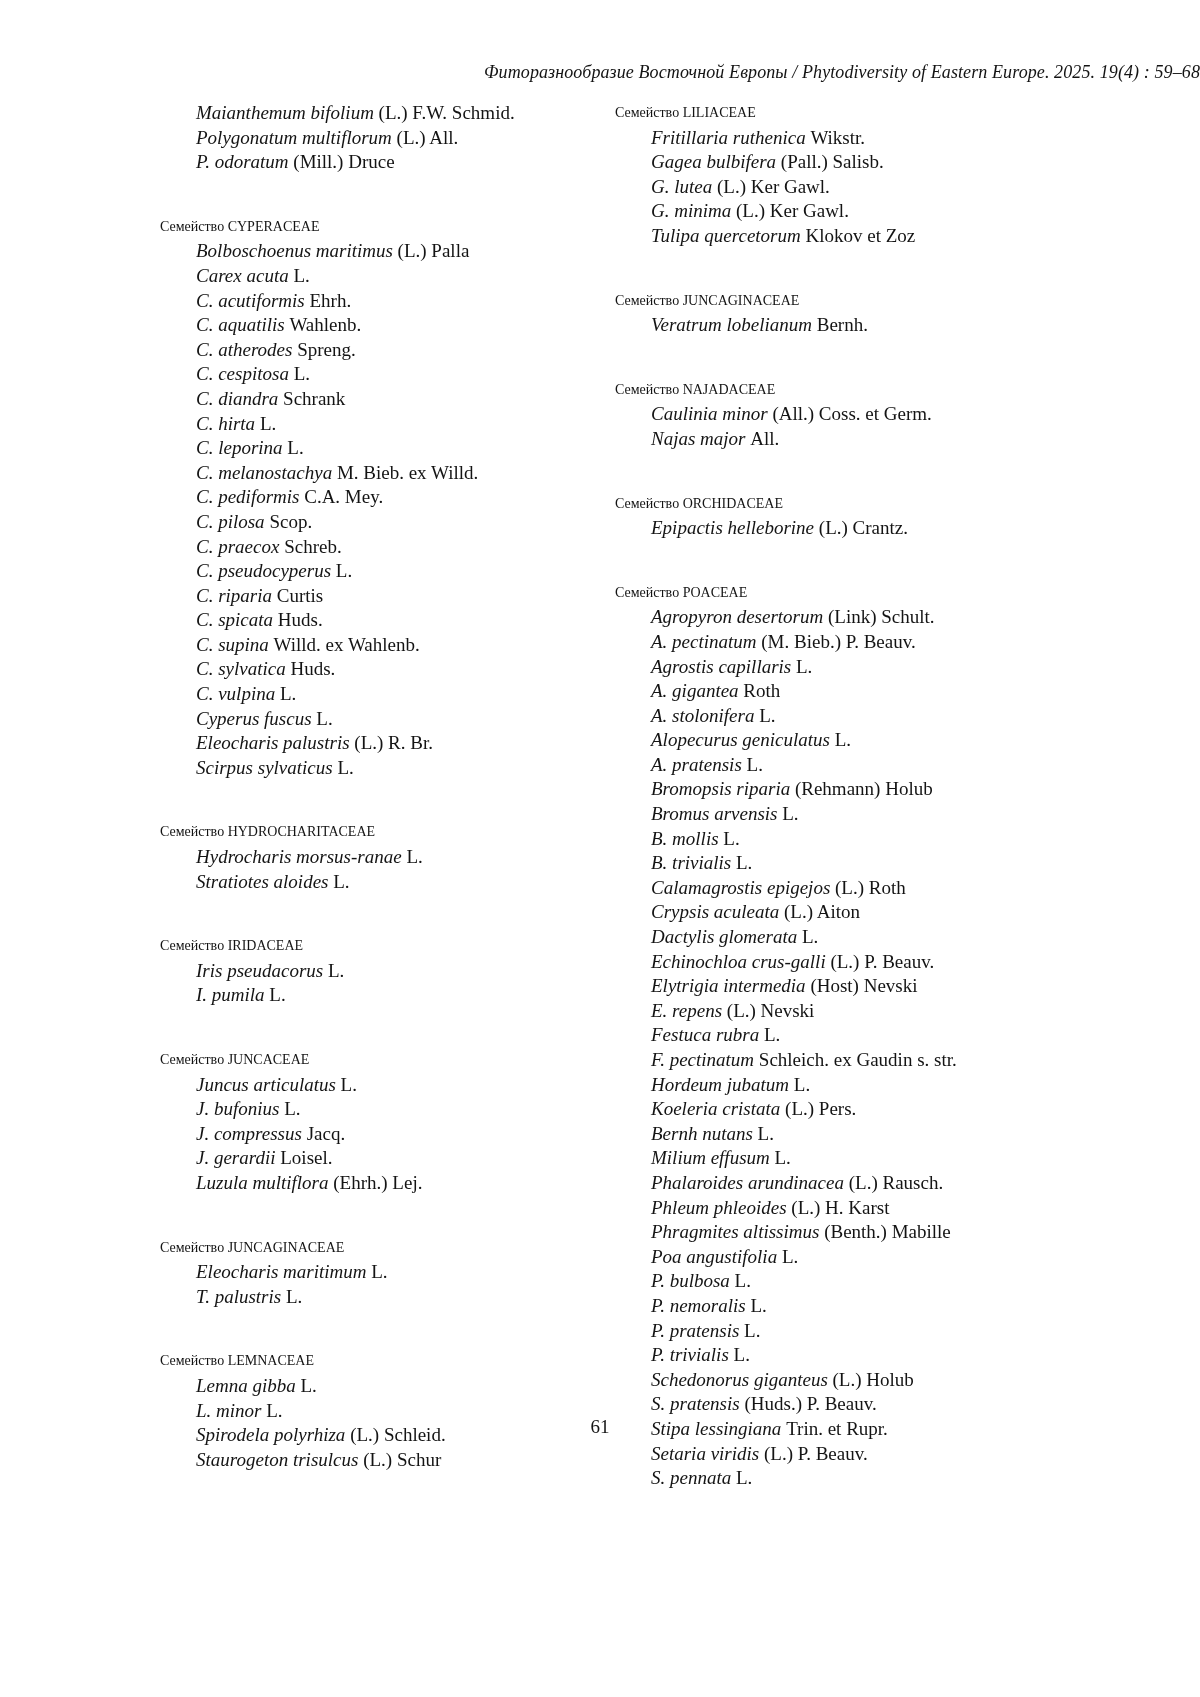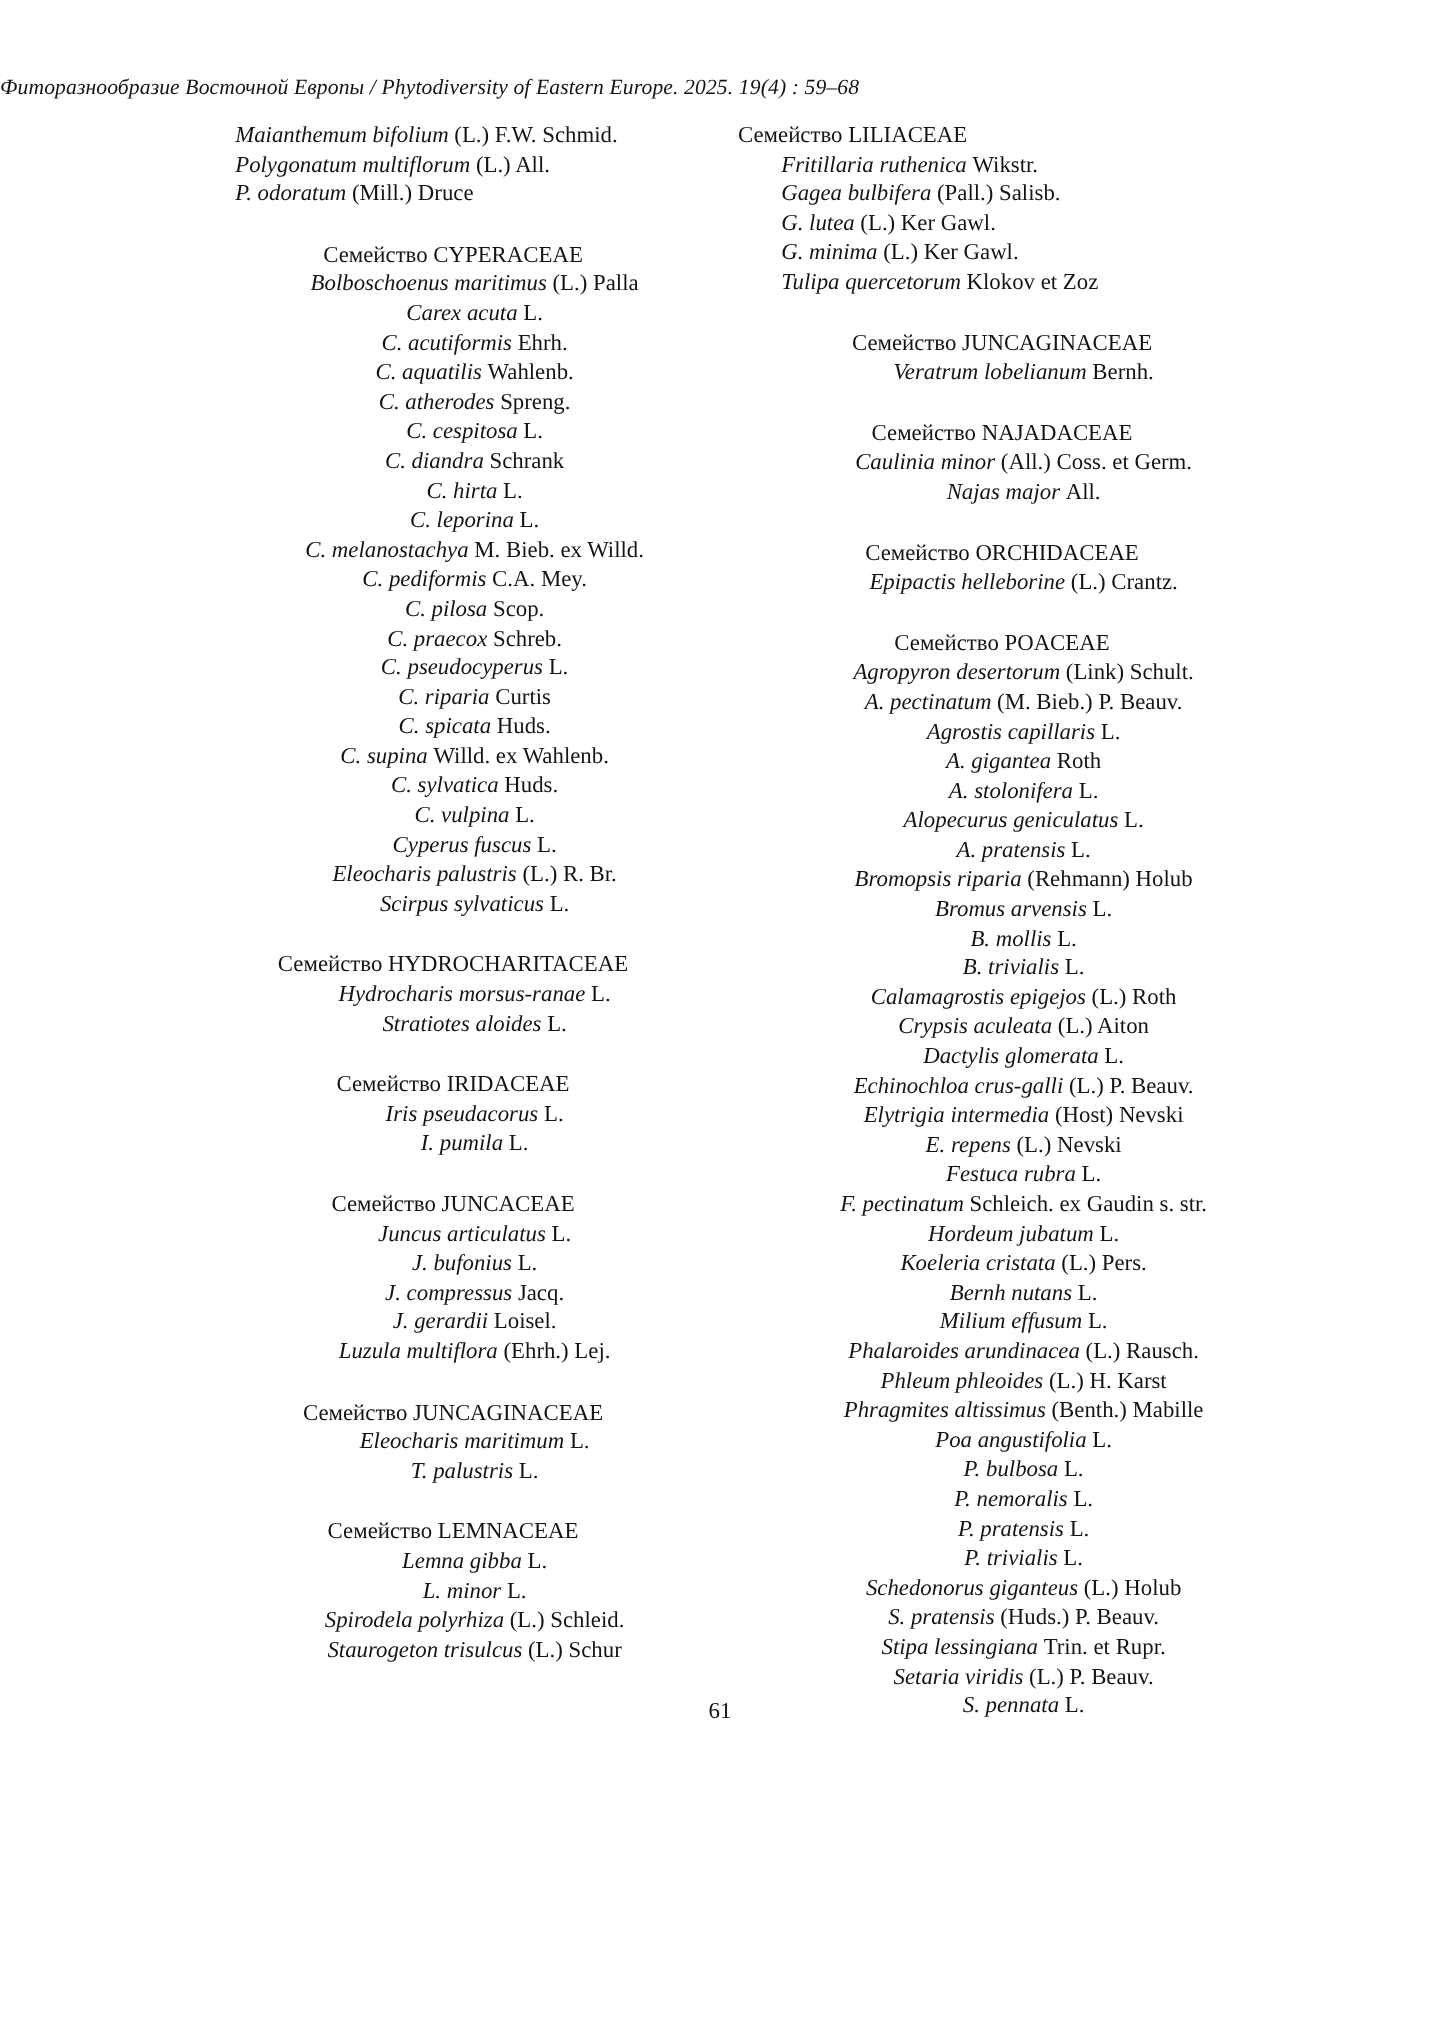--- a/index.html
+++ b/index.html
@@ -16,43 +16,42 @@
   }
   .page {
     position: absolute;
     inset: 0;
   }
   .running-head {
     position: absolute;
     top: 62px;
     left: 0;
     width: 100%;
-    text-align: left;
+    text-align: right;
     font-style: italic;
     font-size: 18px;
     letter-spacing: 0.1px;
   }
   .content {
     position: absolute;
     top: 101px;
     left: 160px;
     width: 895px;
     display: flex;
   }
   .col {
     box-sizing: border-box;
   }
   .col-left  { width: 455px; padding-right: 20px; }
   .col-right { width: 440px; }
   .section + .section {
-    margin-top: 26px;
-    text-align: center;
+    margin-top: 40px;
   }
   .family-heading {
-    font-size: 19px;
+    font-size: 14px;
     line-height: 24.6px;
     white-space: nowrap;
   }
   .species {
     padding-left: 36px;
     font-size: 19px;
     line-height: 24.6px;
     white-space: nowrap;
   }
   .sp-name {

